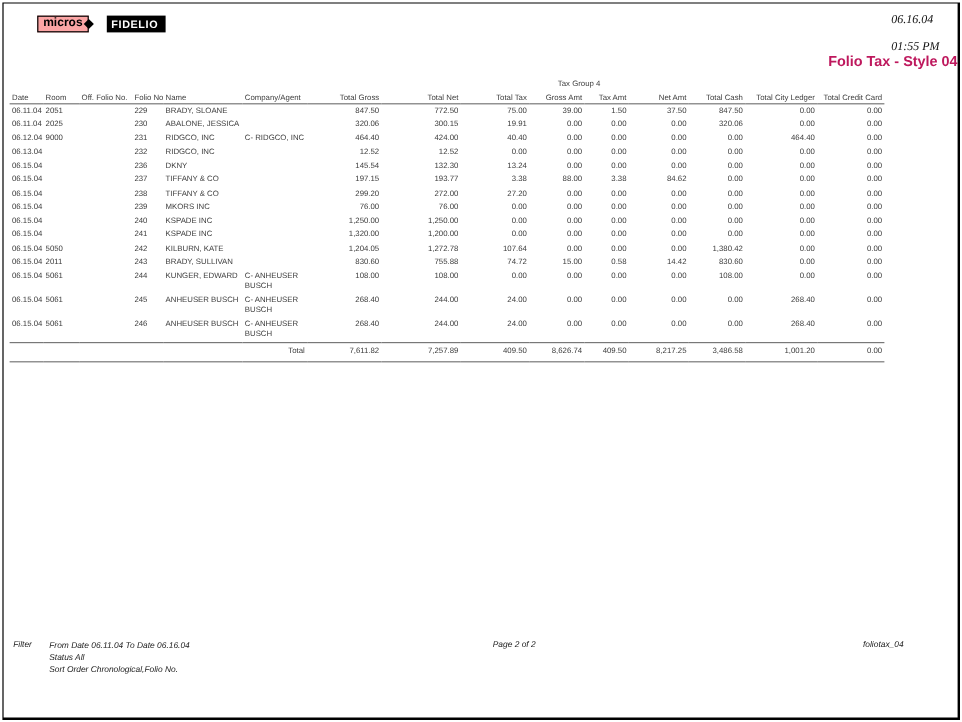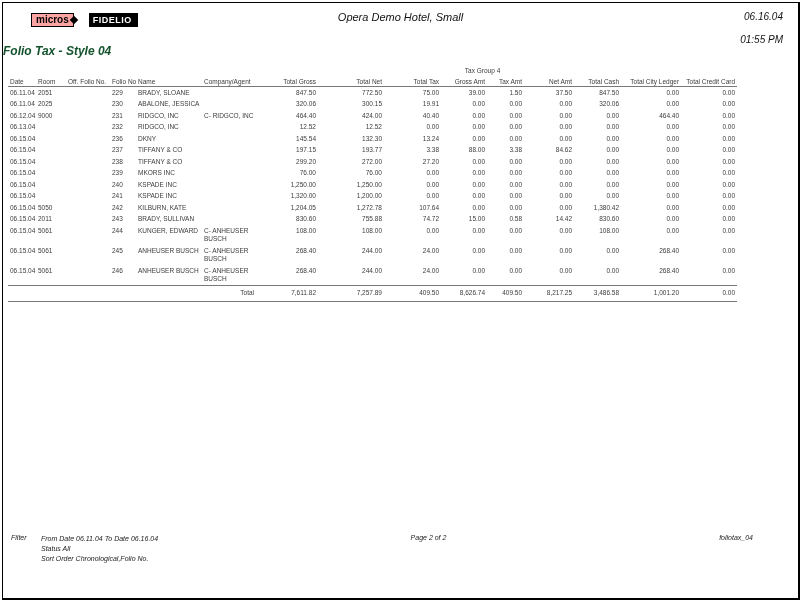--- a/index.html
+++ b/index.html
@@ -12,24 +12,24 @@
             font-size:10px; line-height:12px; padding:0 4px 0 4px; }
   .fidelio { background:#000; color:#fff; font-weight:bold; font-size:9px; line-height:14px;
              padding:0 6px 0 4px; letter-spacing:0.5px;margin-left:16px; }
   .diamond { width:6px; height:6px; background:#000; transform:rotate(45deg);
              align-self:center; margin:0 -4px 0 -3px; z-index:2; }
   .opera-logo { position:absolute; left:26px; top:24px; }
 
   
   .hotel-name { position:absolute; top:8px; left:0; right:0; text-align:center;
                 font-style:italic; font-size:11px; color:#111; }
-  .report-title { position:absolute; top:41px; left:0; right:0; text-align:left;
-                  font-style:italic; font-weight:bold; font-size:12px; color:#14532d; }
-  .datetime { position:absolute; top:8px; right:15px; text-align:right;
-              font-style:italic; font-size:10px; color:#111; }
+  .report-title { position:absolute; top:41px; left:0; right:0; text-align:right;
+                  font-weight:bold; font-size:12px; color:#be185d; }
+  .datetime { position:absolute; top:8px; right:15px; text-align:left;
+              font-style:italic; font-size:10px; color:#111;font-family:Liberation Serif, serif; }
   .datetime .time { display:block; margin-top:12px; }
 
   
   .report-table { position:absolute; left:5px; top:63px; border-collapse:collapse;
                   table-layout:fixed; width:729px; font-size:6.5px; color:#3c3c3c; }
   .report-table th { font-weight:normal; text-align:left; padding:1px 2px;
                      vertical-align:bottom; white-space:nowrap; overflow:hidden; }
   .report-table th.num { text-align:right; }
   .group-row th { text-align:center; padding-bottom:3px; overflow:visible; }
   .cols-row th { border-bottom:1px solid #787878; }
@@ -54,21 +54,20 @@
 <body>
 
 <div class="page">
 
   <div class="micros-box">
     <span class="micros">micros</span>
     <span class="diamond"></span>
     <span class="fidelio">FIDELIO</span>
   </div>
 
-  <div class="hotel-name">Opera Demo Hotel, Small</div>
   <div class="report-title">Folio Tax - Style 04</div>
   <div class="datetime">
     <span class="date">06.16.04</span>
     <span class="time">01:55 PM</span>
   </div>
 
   <table class="report-table">
     <colgroup>
       <col style="width:28px">
         <col style="width:30px">

